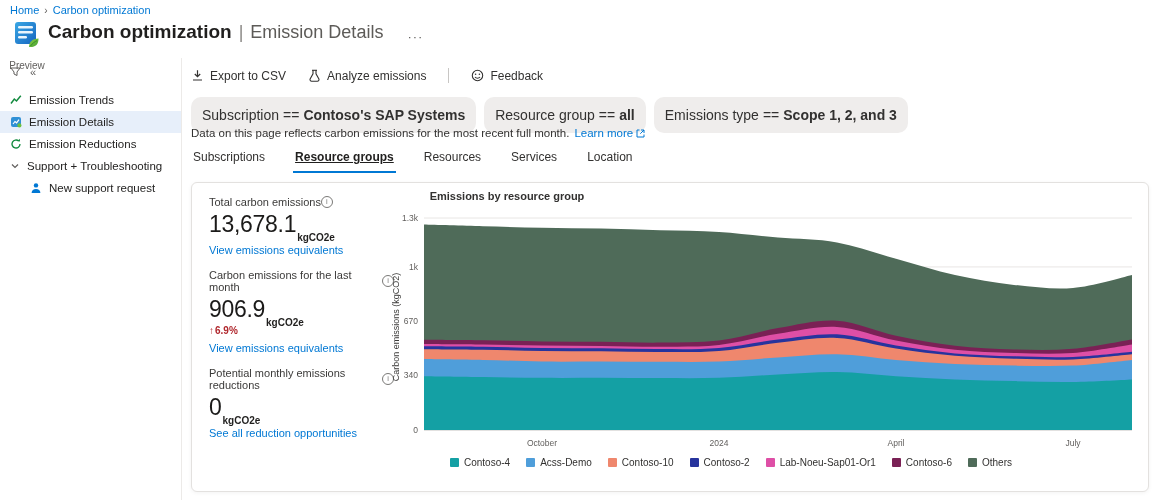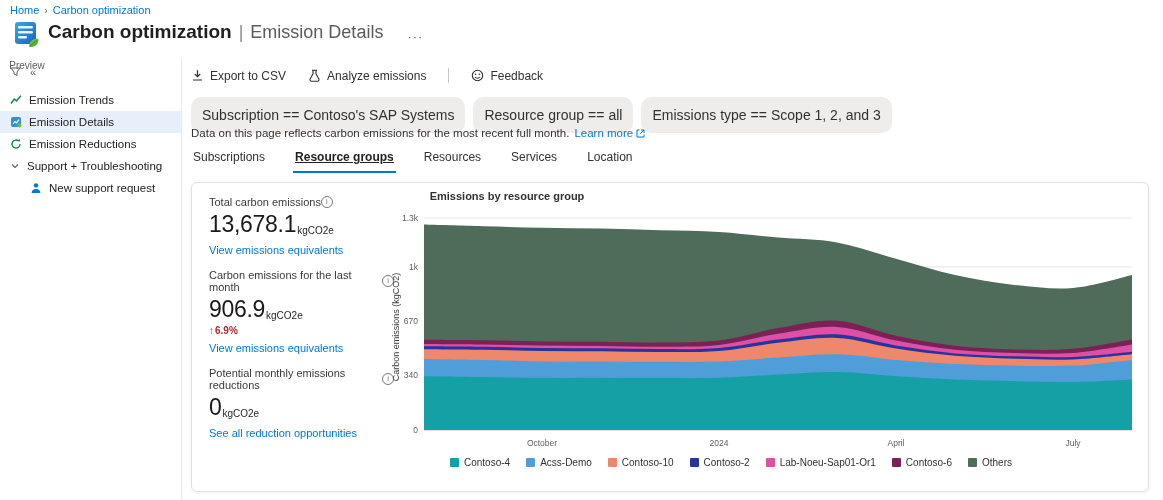--- a/index.html
+++ b/index.html
@@ -37,41 +37,41 @@
   
   .command-bar{position:absolute;left:191px;top:68px;display:flex;align-items:center;gap:22px;font-size:12px;color:#323130;}
   .cmd{display:flex;align-items:center;gap:6px;background:none;border:none;font-size:12px;color:#323130;cursor:pointer;padding:0;}
   .vdiv{width:1px;height:15px;background:#c8c6c4;}
 
   
   .filter-bar{position:absolute;left:191px;top:97px;display:flex;gap:8px;}
   .pill{display:flex;align-items:center;height:28px;background:#efedec;border-radius:10px;padding:4px 11px;
         font-size:14px;color:#323130;cursor:pointer;white-space:nowrap;}
   .pill .op{margin:0 4px;}
-  .pill .val{font-weight:400;}
+  .pill .val{font-weight:700;}
 
   
   .notice{position:absolute;left:191px;top:127px;font-size:11.5px;color:#323130;display:flex;gap:5px;align-items:center;}
   .notice a{display:flex;align-items:center;gap:3px;}
 
   
   .tab-bar{position:absolute;left:191px;top:146px;display:flex;gap:26px;font-size:12px;}
   .tab{padding:4px 2px 7px;color:#323130;cursor:pointer;}
   .tab.active{font-weight:700;color:#201f1e;border-bottom:2px solid #0078d4;text-decoration:underline;}
 
   
   .card{position:absolute;left:191px;top:182px;width:956px;height:308px;border:1px solid #e3e1df;border-radius:6px;
         box-shadow:0 1px 4px rgba(0,0,0,.05);background:#fff;}
   .stats{position:absolute;left:17px;top:13px;width:185px;}
   .stat-label{font-size:11px;color:#3b3a39;display:flex;align-items:center;gap:0;}
   .info-ic{display:inline-block;flex:0 0 auto;width:10px;height:10px;border:1px solid #7a7977;border-radius:50%;
            font-size:7.5px;line-height:10px;text-align:center;color:#7a7977;}
   .stat-value{margin:3px 0 2px;}
   .stat-value .num{font-size:23px;color:#1b1a19;letter-spacing:-.3px;}
-  .stat-value .unit{font-size:10px;font-weight:400;position:relative;top:2px;margin-left:1px;text-align:right;}
+  .stat-value .unit{font-size:10px;font-weight:700;position:relative;top:9px;margin-left:1px;text-align:right;}
   .stat-link{display:inline-block;font-size:11px;color:#0078d4;margin-bottom:13px;}
   .delta{display:flex;align-items:center;gap:1px;font-size:10px;color:#b0272d;font-weight:700;margin:0 0 2px;}
 
   
   .chart-block{position:absolute;left:198px;top:7px;width:752px;}
   .chart-title{font-size:11px;font-weight:700;color:#323130;margin-left:2px;text-align:left;}
   #chart-svg{display:block;margin-top:2px;}
   #chart-svg text{font-family:"Liberation Sans","DejaVu Sans",sans-serif;}
   .legend{display:flex;justify-content:center;gap:16px;font-size:10px;color:#323130;margin-top:1px;margin-left:-70px;}
   .legend-item{display:flex;align-items:center;gap:5px;}

